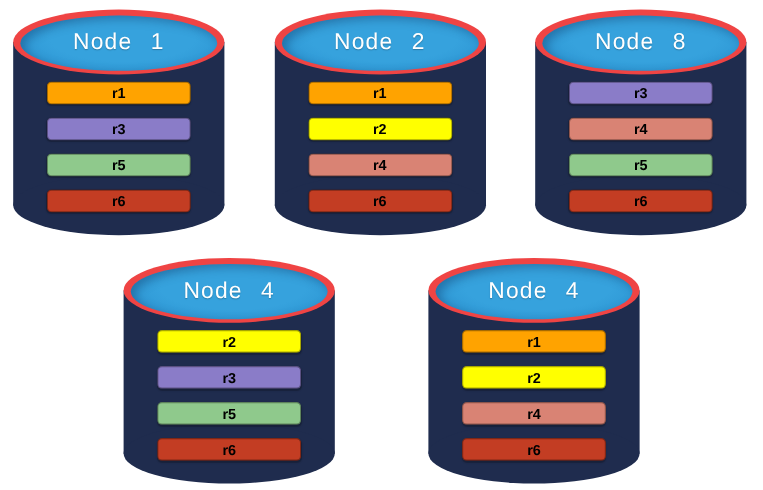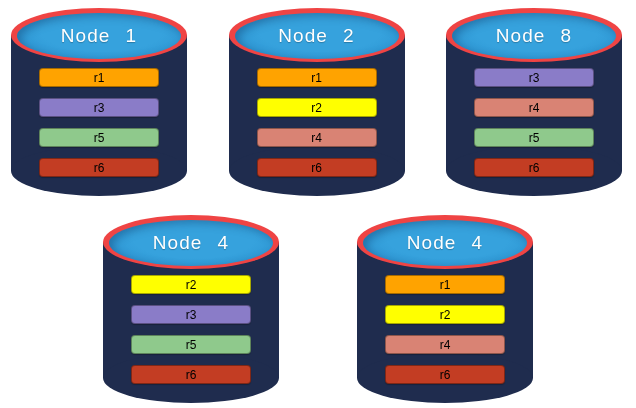--- a/index.html
+++ b/index.html
@@ -80,21 +80,21 @@
     z-index: 2;
   }
   .bar {
     height: 17px;
     border-radius: 4px;
     border: 1px solid rgba(0,0,0,0.35);
     display: flex;
     align-items: center;
     justify-content: center;
     font-size: 12px;
-    font-weight: normal;
+    font-weight: bold;
     color: #000000;
     box-shadow: 0 1px 1px rgba(0,0,0,0.25);
   }
 </style>
 </head>
 <body>
 
 <div class="canvas">
 
   <div class="row row-top">

